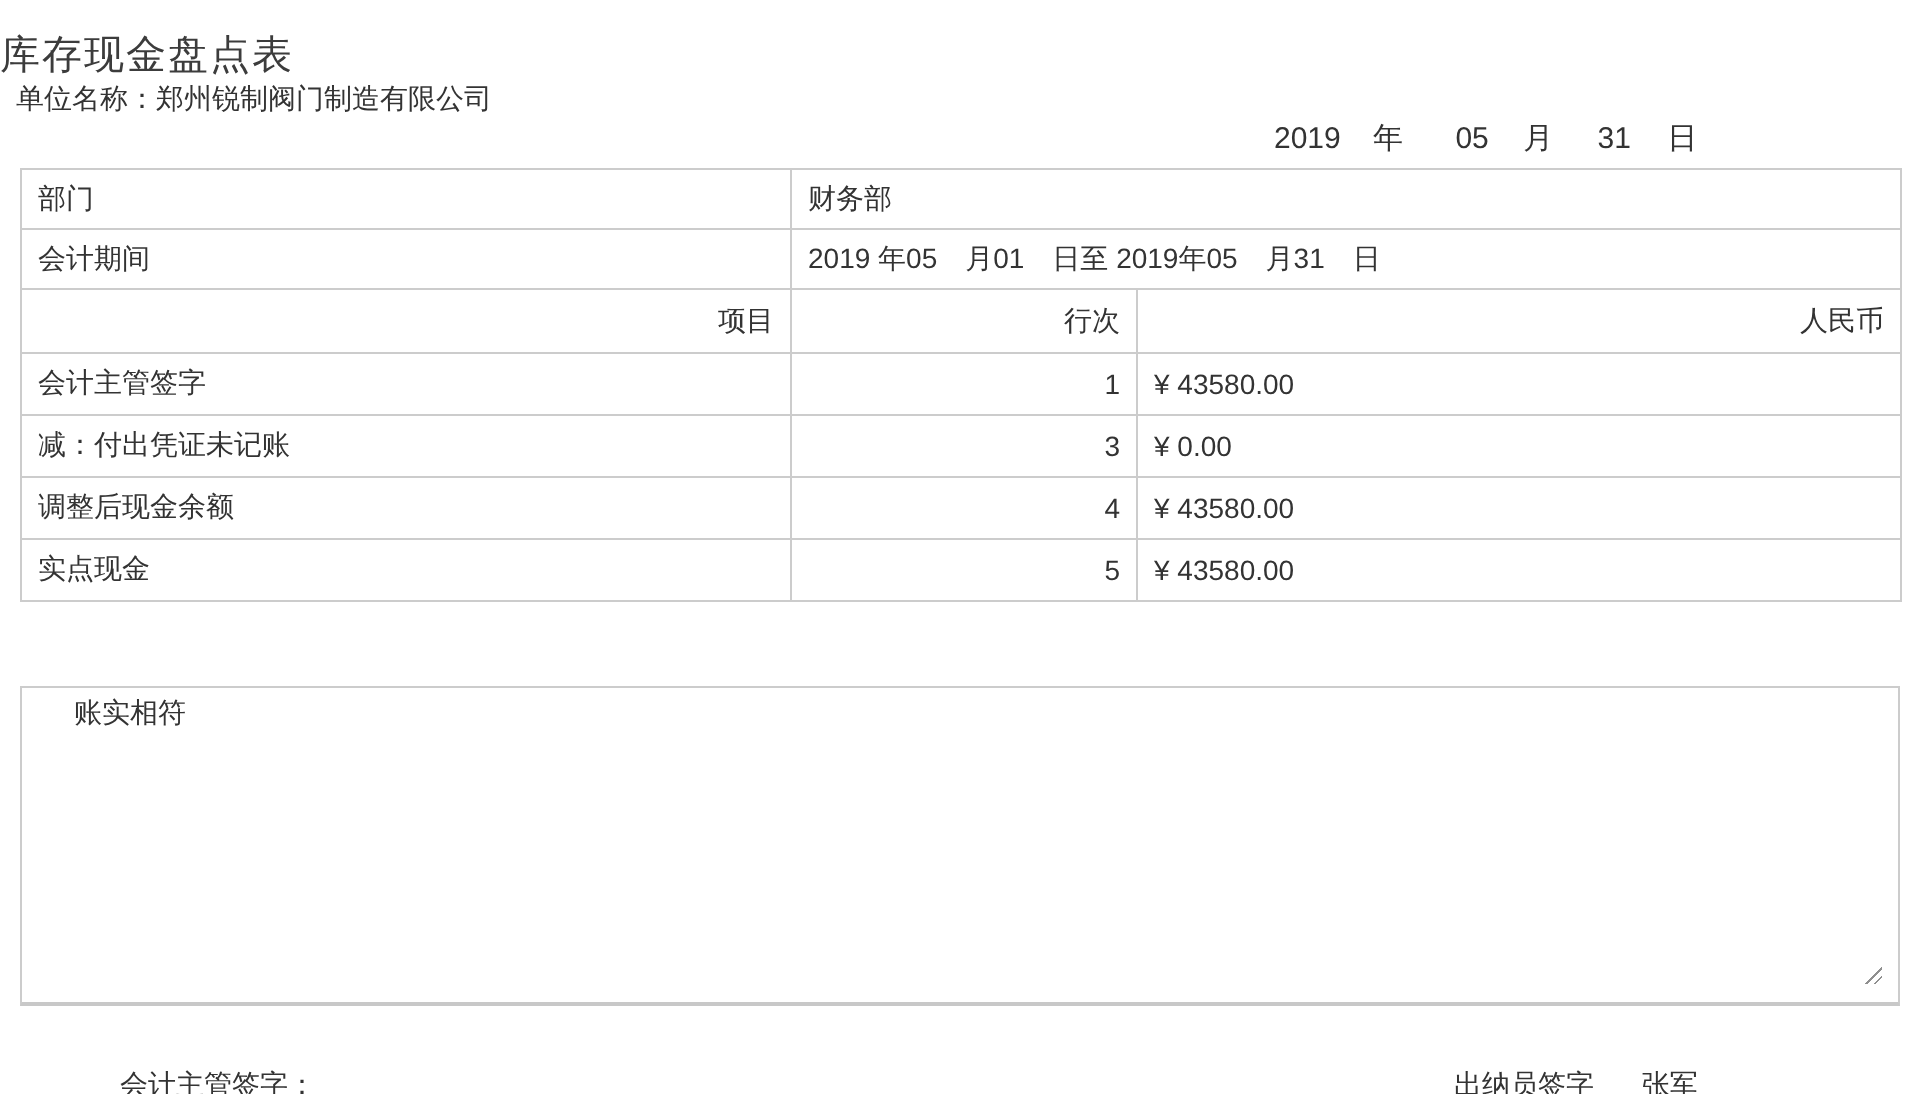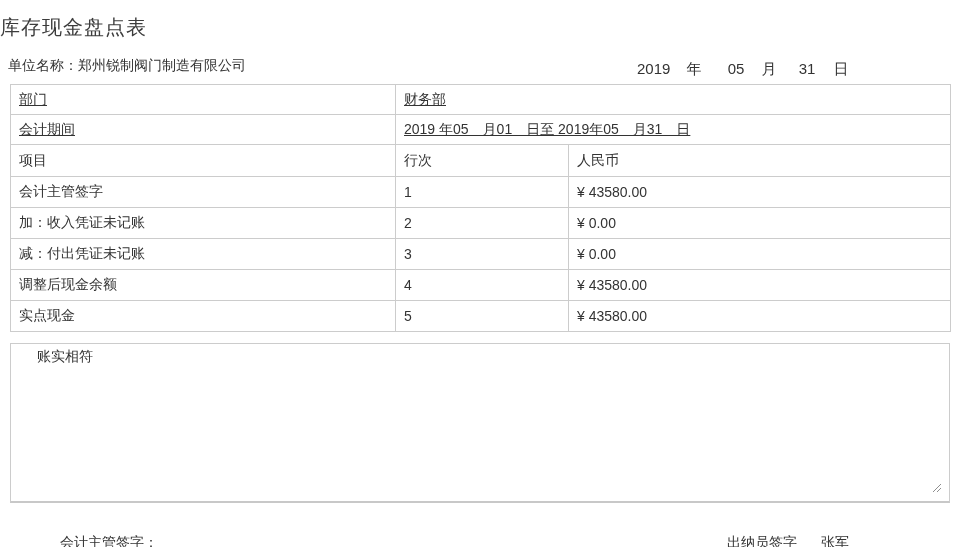--- a/index.html
+++ b/index.html
@@ -18,21 +18,20 @@
     text-align: left;
     font-size: 20px;
     color: #3c3c3c;
     letter-spacing: 1px;
   }
   .unit-name {
     position: absolute;
     top: 41px; left: 8px;
     font-size: 14px;
     color: #333333;
-    margin-top: 16px;
   }
   .date-row {
     position: absolute;
     top: 60px; left: 637px;
     font-size: 15px;
     color: #333333;
   }
   .date-row span { display: inline-block; }
   .date-row .d-ylab { margin-left: 12px; }
   .date-row .d-m    { margin-left: 22px; }
@@ -48,24 +47,24 @@
     table-layout: fixed;
   }
   table.sheet td {
     border: 1px solid #cccccc;
     font-size: 14px;
     color: #333333;
     padding: 0 8px;
     overflow: hidden;
     white-space: nowrap;
   }
-  tr.r-info  { height: 30px; text-decoration: underline; }
+  tr.r-info  { height: 30px; }
   tr.r-head  { height: 32px; }
   tr.r-data  { height: 31px; }
-  td.c-center { text-align: left; margin-top: 44px; }
+  td.c-center { text-align: right; margin-top: 44px; }
   td.c-amount { padding-left: 10px; }
   col.col-item { width: 385px; }
   col.col-line { width: 173px; }
   col.col-curr { width: 382px; }
   td.period-cell { white-space: pre; }
 
   .note-box {
     position: absolute;
     top: 343px; left: 10px;
     width: 940px; height: 160px;
@@ -144,25 +143,20 @@
         <td class="c-center">项目</td>
         <td class="c-center">行次</td>
         <td class="c-center">人民币</td>
       </tr>
       <tr class="r-data">
         <td>会计主管签字</td>
         <td class="c-center">1</td>
         <td class="c-amount">¥ 43580.00</td>
       </tr>
       <tr class="r-data">
-        <td>加：收入凭证未记账</td>
-        <td class="c-center">2</td>
-        <td class="c-amount">¥ 0.00</td>
-      </tr>
-      <tr class="r-data">
         <td>减：付出凭证未记账</td>
         <td class="c-center">3</td>
         <td class="c-amount">¥ 0.00</td>
       </tr>
       <tr class="r-data">
         <td>调整后现金余额</td>
         <td class="c-center">4</td>
         <td class="c-amount">¥ 43580.00</td>
       </tr>
       <tr class="r-data">

